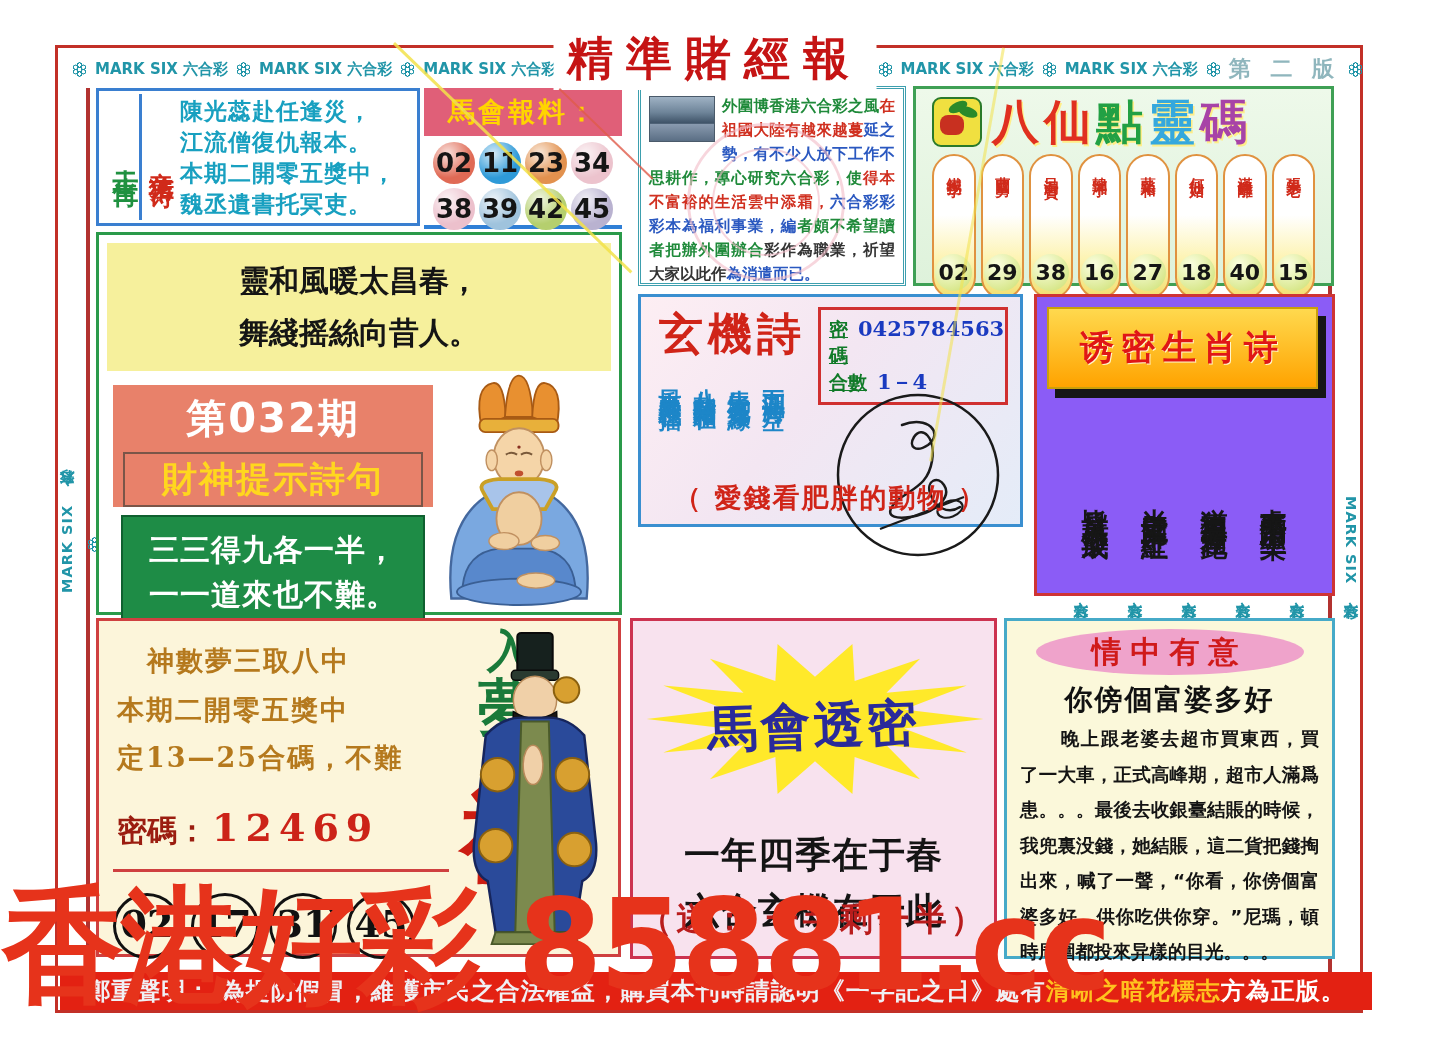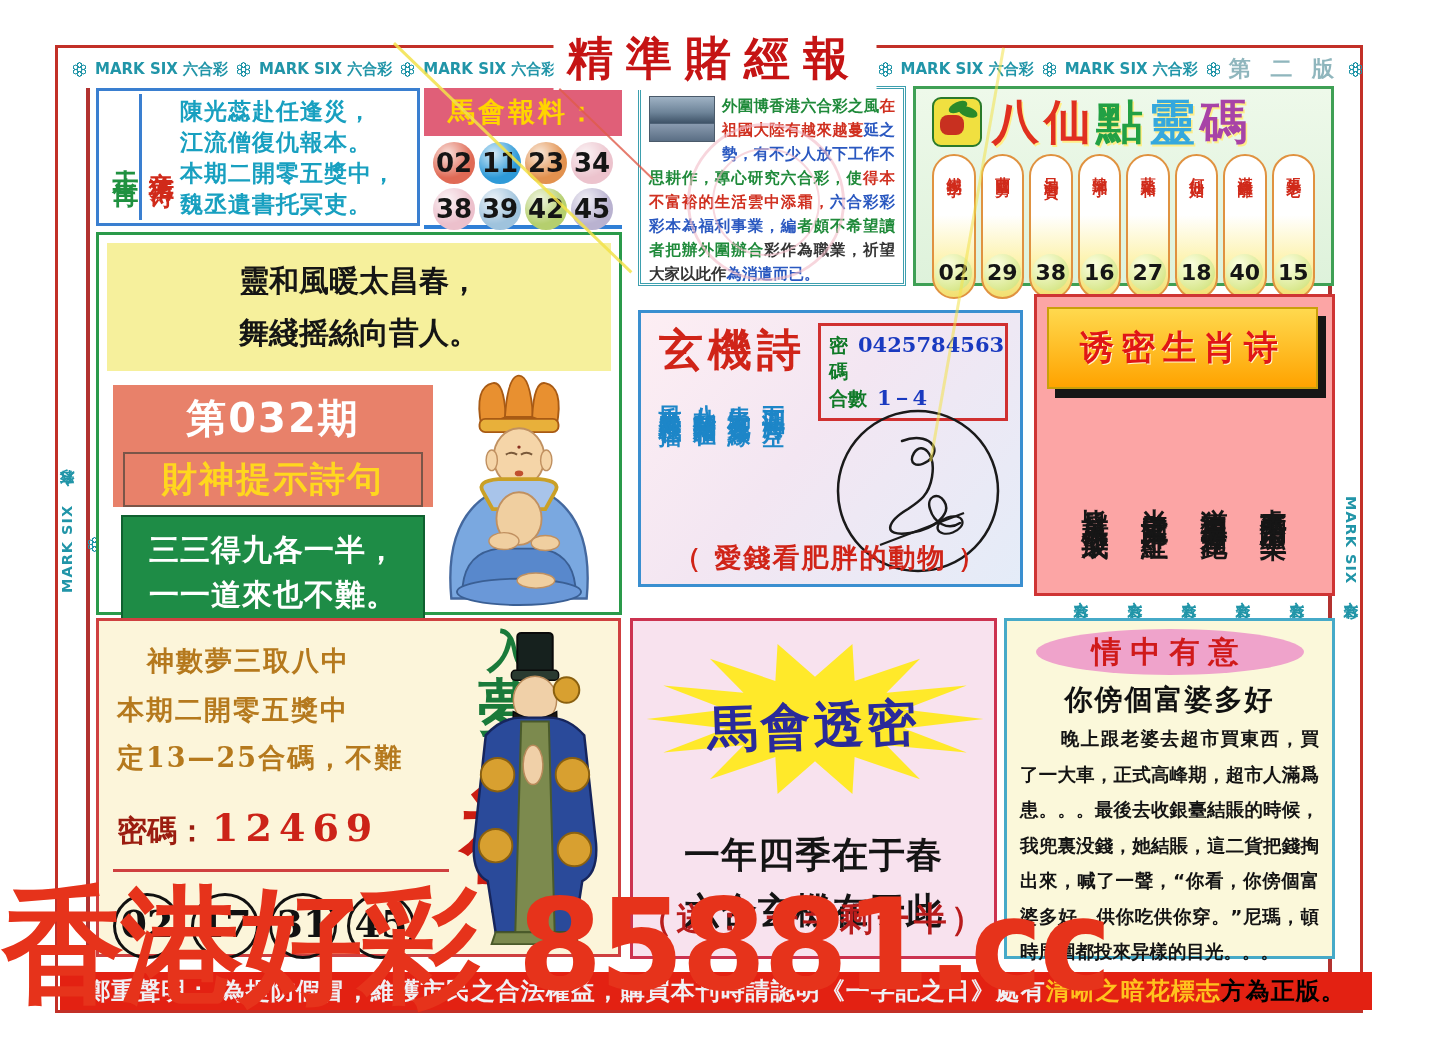--- a/index.html
+++ b/index.html
@@ -74,32 +74,32 @@
   .tlines{flex:1;font-family:"DejaVu Serif",serif;font-size:30px;font-weight:bold;color:#151515;text-align:center;line-height:1.75;white-space:nowrap;}
   .issue{position:absolute;left:14px;top:150px;width:320px;}
   .issue-top{background:#e8816a;text-align:center;padding:6px 0 0;}
   .issue-num{font-size:40px;font-weight:bold;color:#fff;letter-spacing:2px;}
   .issue-hintbox{margin:6px 10px 8px;border:2px solid #7a5548;padding:2px 0;}
   .issue-hint{font-size:35px;font-weight:bold;color:#ffd71e;letter-spacing:2px;}
   .issue-green{margin:8px 0 0 8px;width:300px;background:#1e8c46;border:2px solid #0f6030;color:#fff;font-family:"DejaVu Serif",serif;font-size:30px;font-weight:bold;text-align:center;padding:10px 0;line-height:1.5;letter-spacing:1px;}
   .buddha{position:absolute;right:6px;bottom:4px;}
 
   
-  .p-xuanji{left:638px;top:310px;width:385px;height:277px;border:3px solid #3a8fd0;background:linear-gradient(130deg,#fdeef3 0%,#f3e6f2 45%,#e4ecf8 100%);}
+  .p-xuanji{left:638px;top:294px;width:385px;height:233px;border:3px solid #3a8fd0;background:linear-gradient(130deg,#fdeef3 0%,#f3e6f2 45%,#e4ecf8 100%);}
   .xj-title{position:absolute;left:18px;top:8px;font-size:44px;font-weight:bold;color:#d02418;letter-spacing:5px;}
   .xj-code{position:absolute;right:12px;top:10px;width:190px;border:3px solid #d03030;padding:5px 8px;box-sizing:border-box;}
   .xj-row{display:flex;align-items:baseline;gap:10px;line-height:1.35;}
-  .xj-lab{color:#107a28;font-weight:bold;font-size:19px;}
+  .xj-lab{color:#107a28;font-weight:bold;font-size:19px;text-decoration:underline;}
   .xj-val{color:#1a3ac0;font-weight:bold;font-size:21px;font-family:"DejaVu Serif",serif;}
   .xj-poem{position:absolute;left:12px;top:74px;height:240px;writing-mode:vertical-rl;font-size:23px;font-weight:bold;color:#1d86c8;letter-spacing:3px;line-height:1.5;}
   .xj-circle{position:absolute;right:16px;top:92px;}
   .xj-hint{position:absolute;left:0;right:0;bottom:8px;text-align:center;font-size:27px;font-weight:bold;color:#d02418;letter-spacing:2px;}
 
   
-  .p-sx{left:1034px;top:294px;width:301px;height:302px;border:3px solid #cf3434;background:#fca5a5;}
+  .p-sx{left:1034px;top:294px;width:301px;height:302px;border:3px solid #cf3434;background:#8b5cf6;}
   .sx-plaque{margin:10px 14px 4px 10px;height:78px;background:linear-gradient(180deg,#ffd94e,#ffa300);border:2px solid #caa00a;box-shadow:8px 9px 0 #161616;display:flex;align-items:center;justify-content:center;}
   .sx-title{font-size:34px;font-weight:bold;color:#e01616;letter-spacing:7px;text-shadow:1px 1px 0 #fff7cc;}
   .sx-poem{writing-mode:vertical-rl;height:196px;margin:14px auto 0;text-align:center;font-family:"DejaVu Serif",serif;font-size:27px;font-weight:bold;color:#161616;letter-spacing:4px;line-height:2.2;}
 
   
   .p-dream{left:96px;top:618px;width:525px;height:339px;border:3px solid #cf4040;background:#fcf5da;}
   .dr-lines{position:absolute;left:18px;top:16px;color:#b5791d;font-family:"DejaVu Serif",serif;font-size:27px;font-weight:bold;line-height:1.8;letter-spacing:2px;white-space:nowrap;}
   .dr-l1{padding-left:30px;}
   .dr-code{position:absolute;left:18px;top:184px;white-space:nowrap;}
   .dr-clab{color:#9b1d10;font-size:30px;font-weight:bold;}
@@ -123,21 +123,21 @@
 
   
   .p-joke{left:1004px;top:618px;width:331px;height:341px;border:3px solid #46aac8;background:#fbf8da;padding:8px 13px;}
   .jk-ellipse{width:268px;height:46px;margin:0 auto 6px;background:#efa3cb;border-radius:50%;display:flex;align-items:center;justify-content:center;}
   .jk-title{font-size:30px;font-weight:bold;color:#d01a1a;letter-spacing:9px;}
   .jk-sub{text-align:center;font-size:28px;font-weight:bold;color:#111;margin-bottom:2px;letter-spacing:2px;}
   .jk-body{font-size:18.5px;font-weight:bold;color:#141414;line-height:1.92;text-align:justify;text-indent:2.2em;}
 
   
   .disclaimer{position:absolute;left:60px;top:972px;width:1312px;height:38px;background:#e32112;display:flex;align-items:center;justify-content:center;font-size:24px;font-weight:bold;letter-spacing:1px;white-space:nowrap;z-index:10;}
-  .dc-a{color:#f0f0f4}.dc-b{color:#ffc21e}.dc-c{color:#000000}
+  .dc-a{color:#f0f0f4}.dc-b{color:#ffc21e}.dc-c{color:#ffffff}
   .watermark{position:absolute;left:2px;top:876px;font-size:122px;font-weight:bold;color:#e6331b;letter-spacing:-3px;line-height:1.15;white-space:nowrap;z-index:60;transform:scaleY(1.03);}
   .fold{position:absolute;height:3px;background:#f2e24a;transform-origin:0 0;z-index:40;opacity:.85;pointer-events:none;}
   .fold-red{background:#e05b4a;height:2px;opacity:.8;}
   .vp{display:block;}
 </style>
 </head>
 <body>
 
 <div id="page">
 

